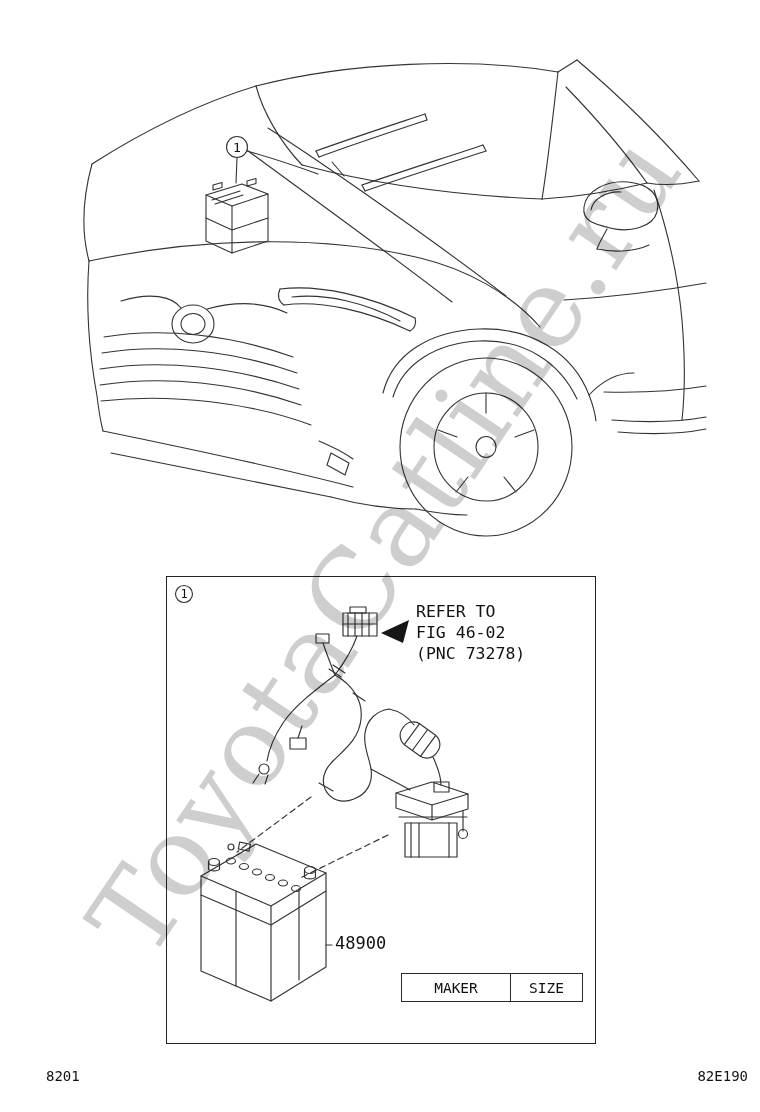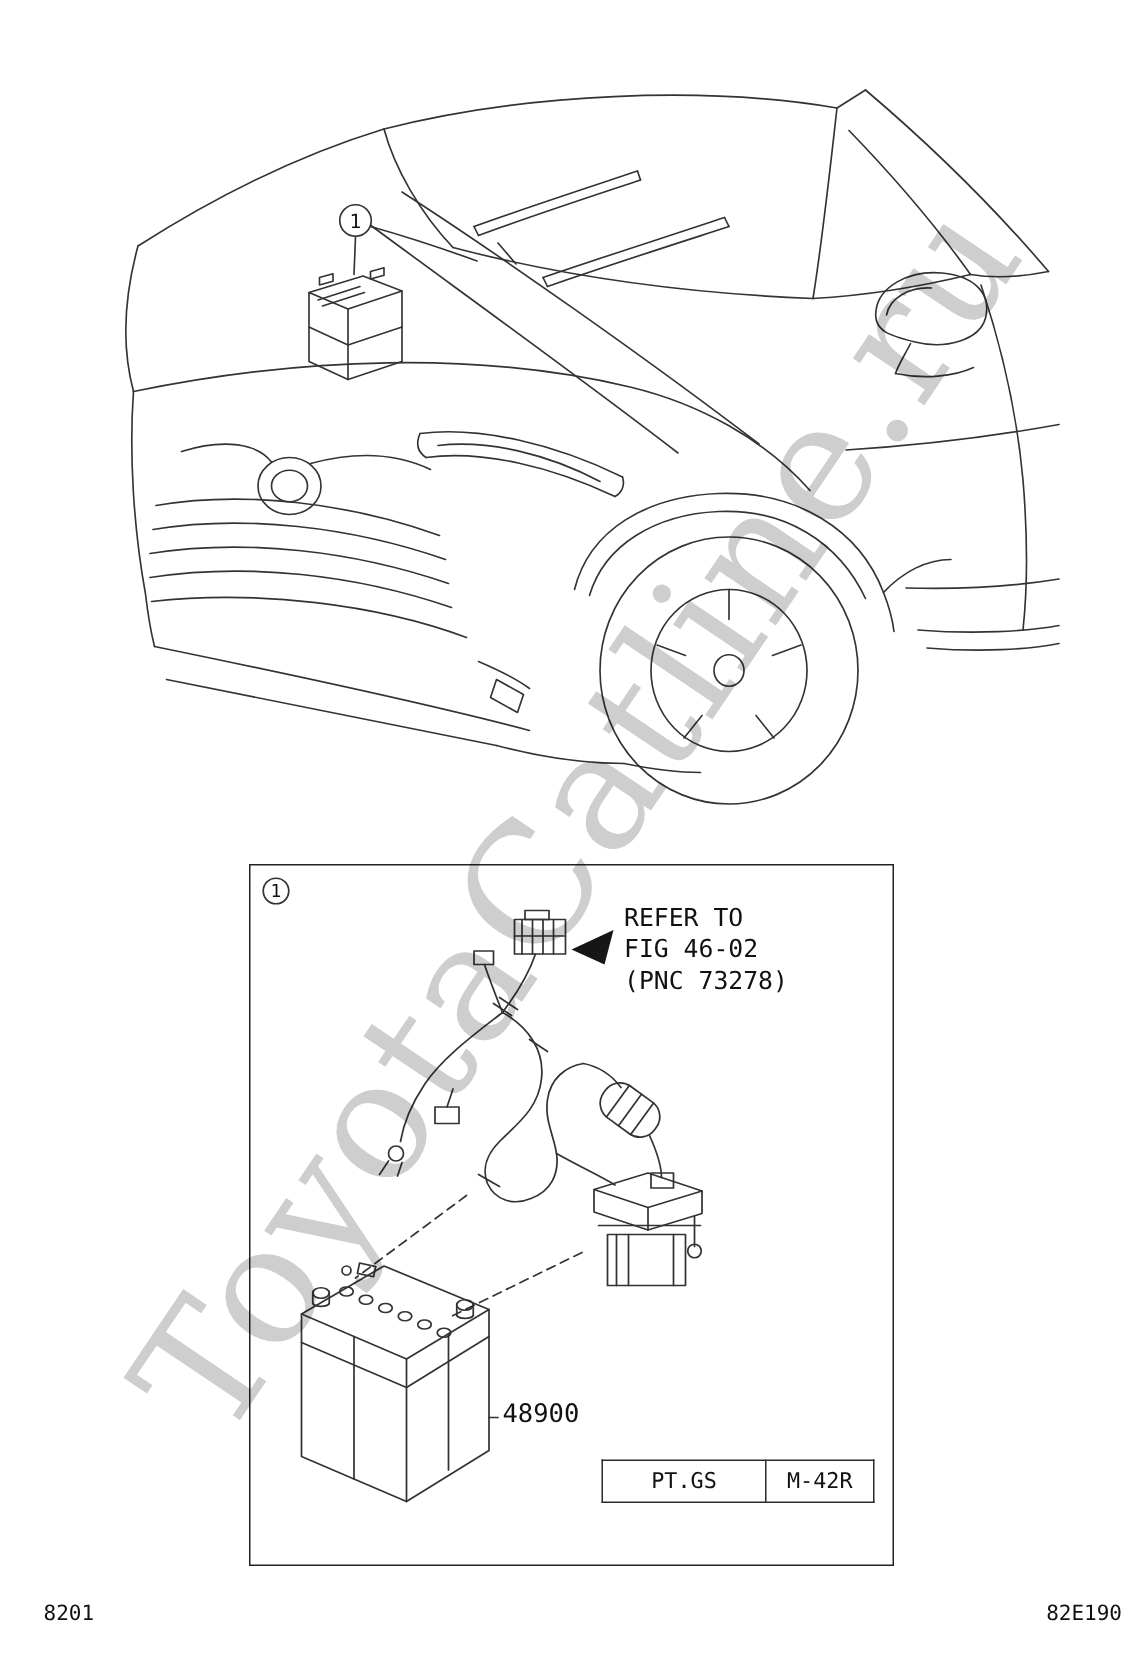--- a/index.html
+++ b/index.html
@@ -17,21 +17,21 @@
   .refer-note{position:absolute;left:249px;top:24px;font-size:16.5px;line-height:21px;color:#111;}
   .part-number{position:absolute;left:168px;top:356px;font-size:17px;color:#111;}
   .spec-table{position:absolute;left:234px;top:396px;border-collapse:collapse;}
   .spec-table td{
     border:1.4px solid #2a2a2a;font-size:14.5px;text-align:center;
     padding:0;height:27px;color:#111;
   }
   .spec-table td.c1{width:108px;}
   .spec-table td.c2{width:71px;}
   .footer-code{position:absolute;top:1068px;font-size:14px;color:#111;}
-  .footer-left{left:29px;}
+  .footer-left{left:46px;}
   .footer-right{right:12px;}
   .watermark{
     position:absolute;left:385px;top:545px;
     transform:translate(-50%,-50%) rotate(-56deg);
     font-family:"DejaVu Serif","Liberation Serif",serif;
     font-size:110px;letter-spacing:2px;color:#cecece;
     mix-blend-mode:multiply;white-space:nowrap;pointer-events:none;z-index:5;
   }
   svg text{font-family:"DejaVu Sans Mono","Liberation Mono",monospace;}
 </style>
@@ -225,23 +225,23 @@
     <div class="refer-note">
       <div>REFER TO</div>
       <div>FIG 46-02</div>
       <div>(PNC 73278)</div>
     </div>
 
     <div class="part-number">48900</div>
 
     <table class="spec-table">
       <tbody>
-      <tr>
-        <td class="c1">PT.GS</td>
-        <td class="c2">M-42R</td>
+          <tr>
+        <td class="c1">MAKER</td>
+        <td class="c2">SIZE</td>
       </tr>
     </tbody>
       </table>
   </div>
 
   <div class="footer-code footer-left">8201</div>
   <div class="footer-code footer-right">82E190</div>
 
   <div class="watermark">ToyotaCatline.ru</div>
 </div>

